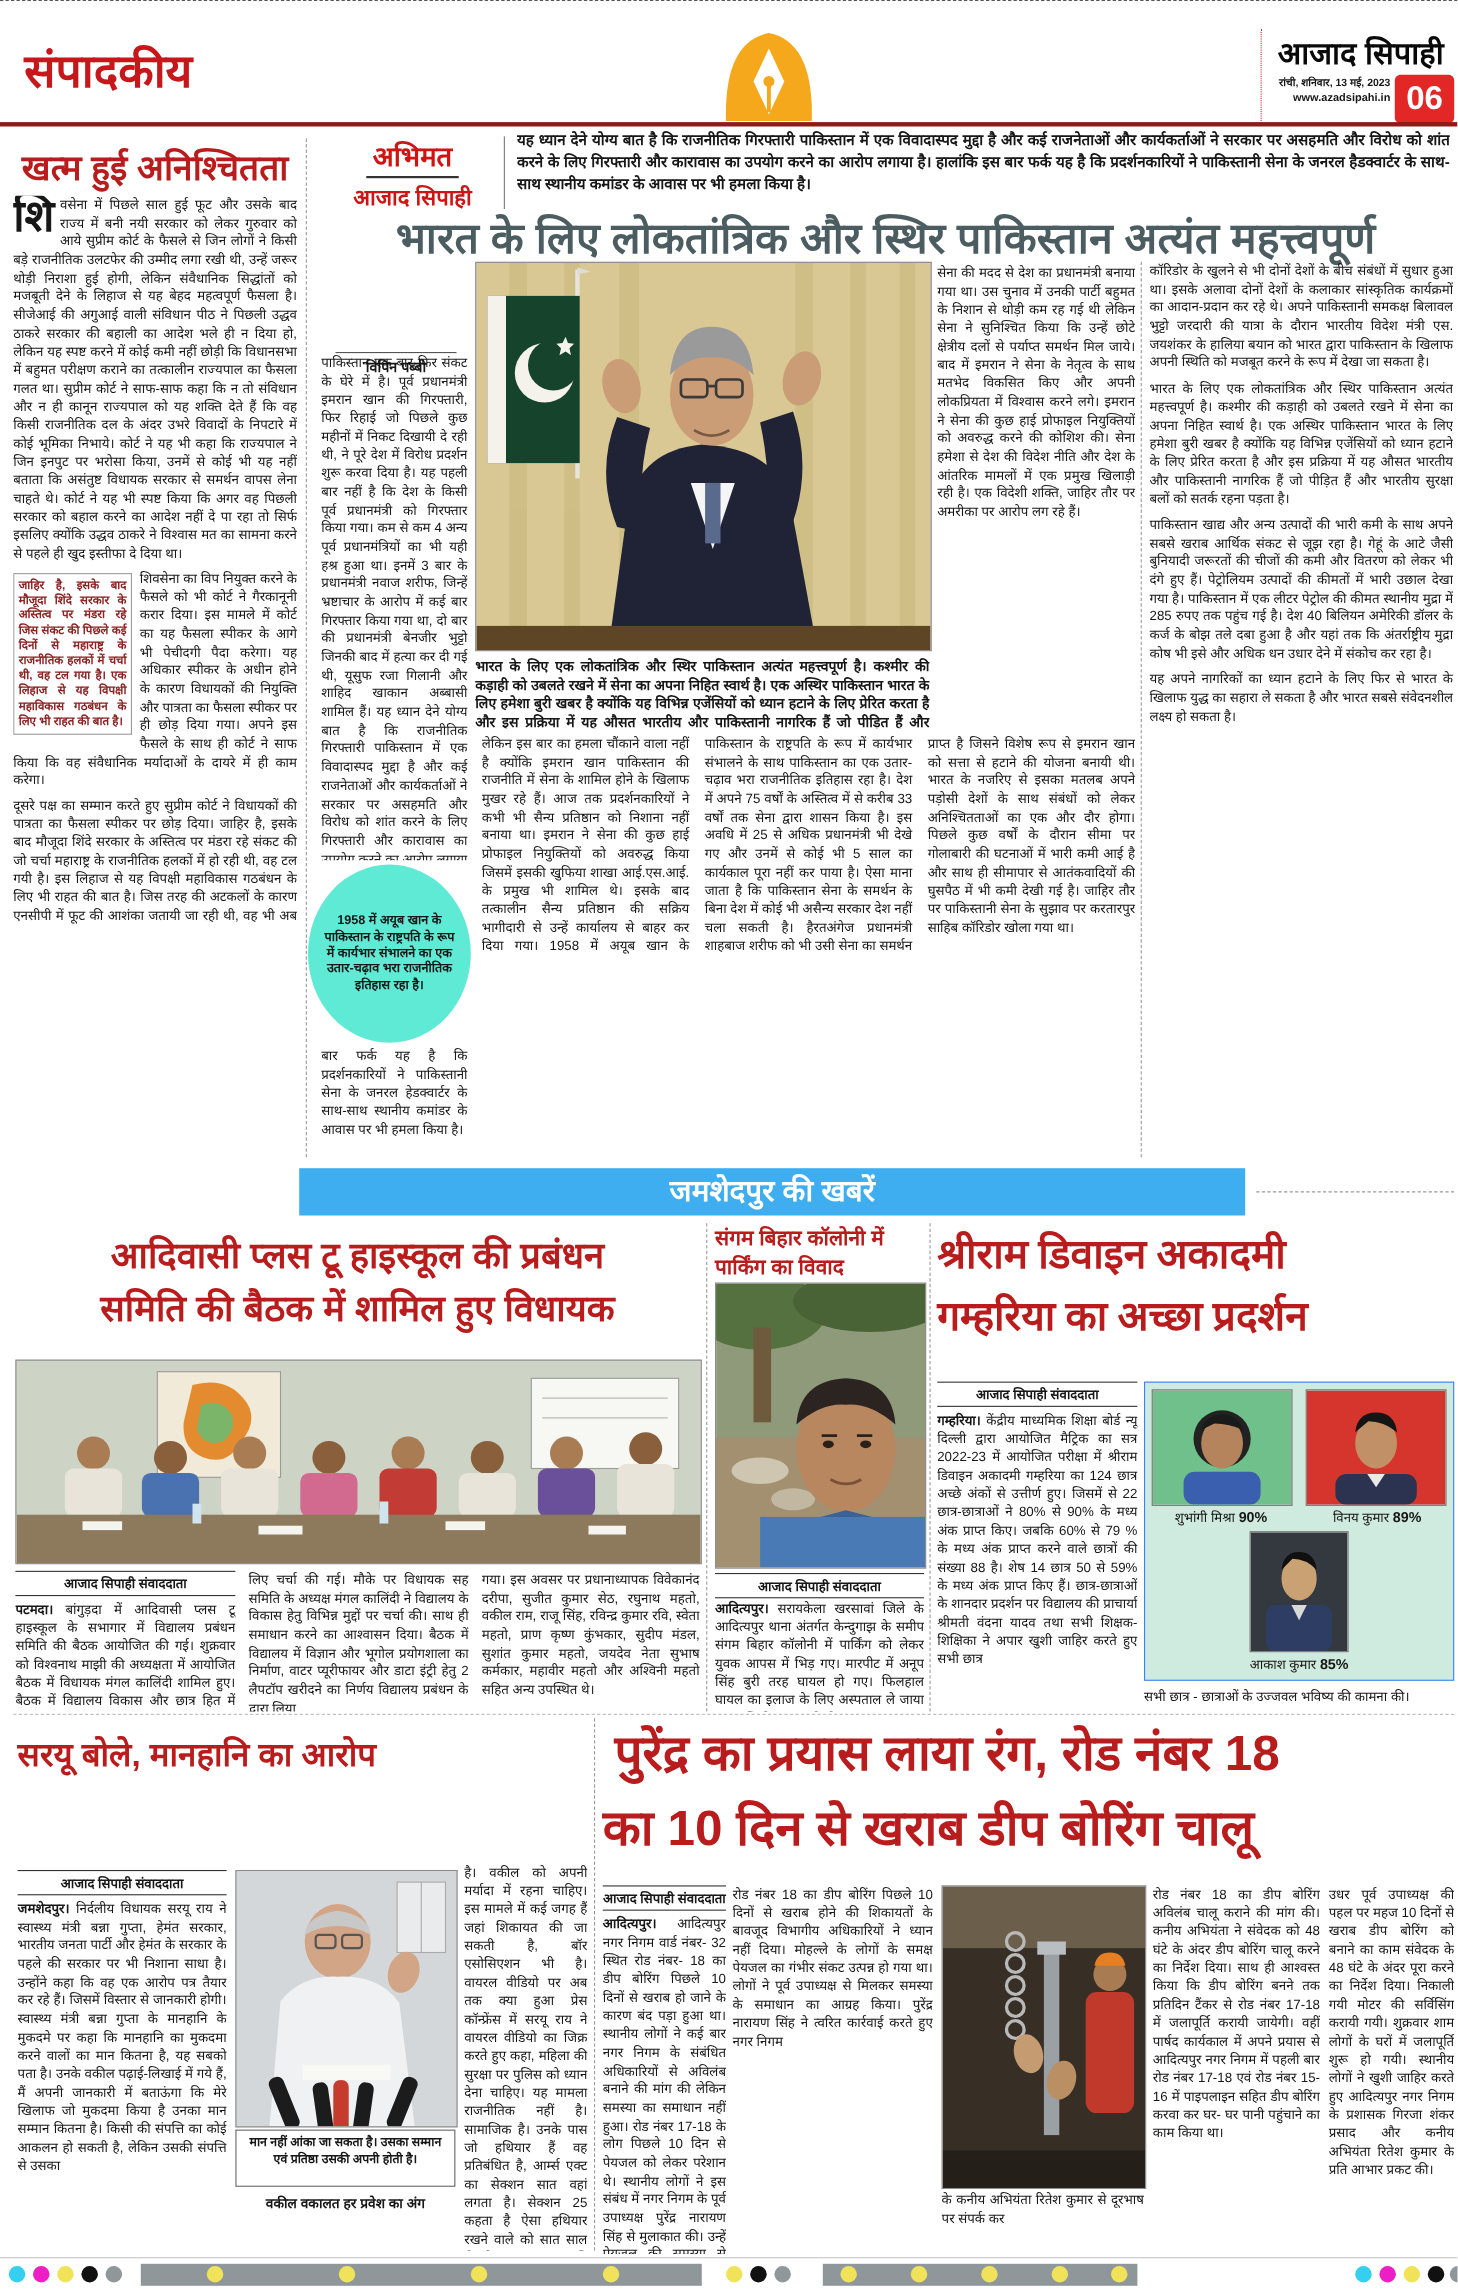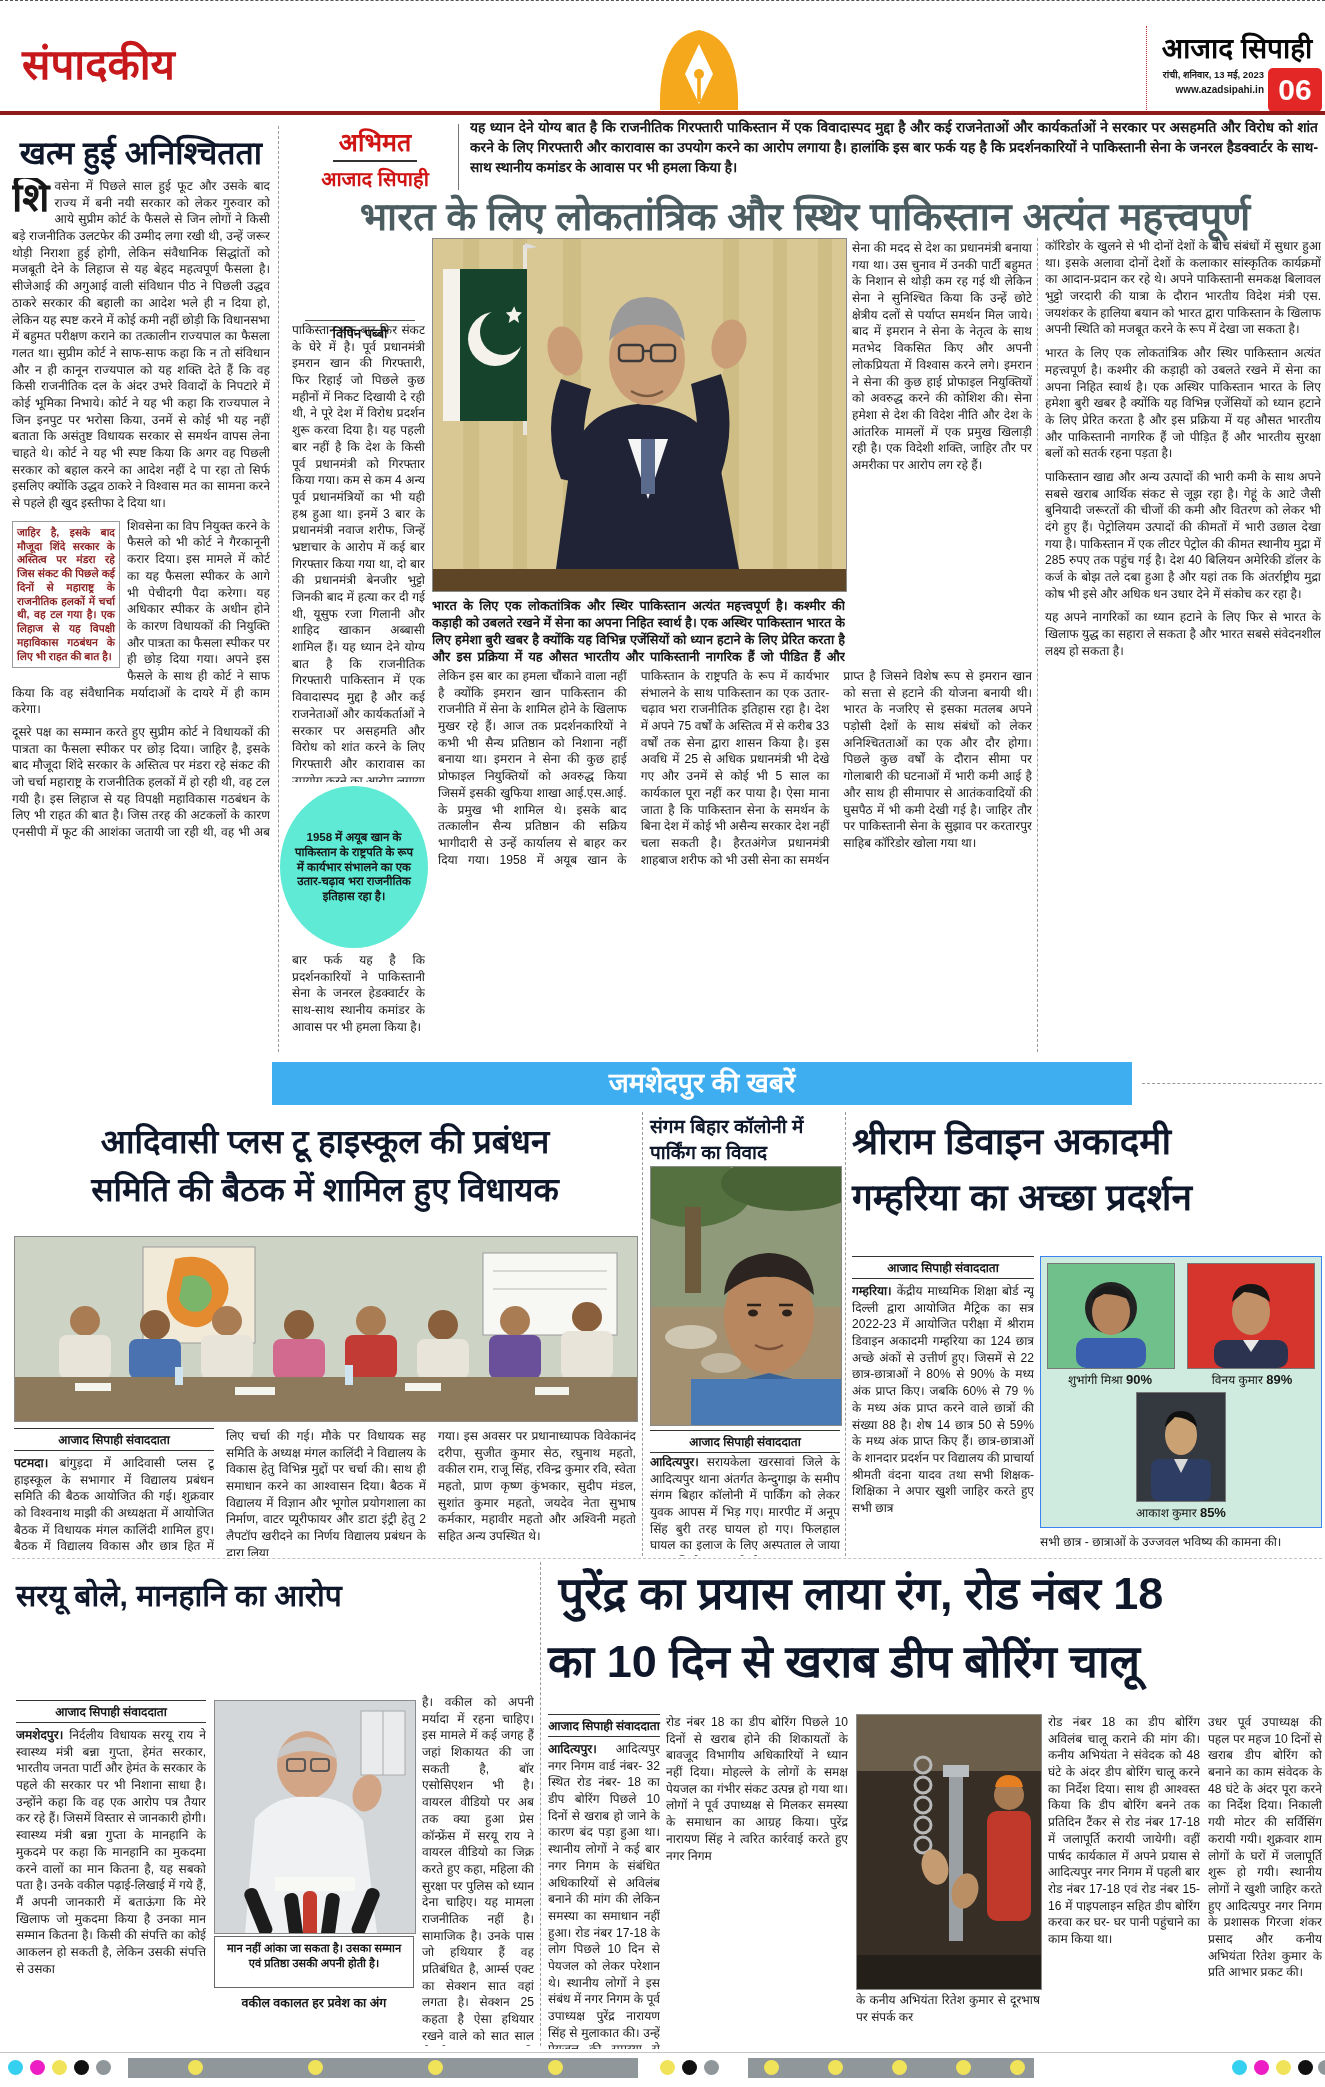--- a/index.html
+++ b/index.html
@@ -9,21 +9,21 @@
   .just{text-align:justify;}
   .body-txt{font-size:12.1px;line-height:1.38;overflow:hidden;}
   .dl{font-weight:bold;}
   .byline{font-weight:bold;font-size:12px;text-align:center;border-top:1px solid #333;
           border-bottom:1px solid #333;padding:2px 0;margin-bottom:4px;}
   .vdash{border-left:1px dashed #9a9a9a;width:0;}
   .hdash{border-top:1px dashed #9a9a9a;height:0;}
   .photo{border:1px solid #8a8a8a;overflow:hidden;background:#ccc;}
   .photo svg{display:block;}
   .red{color:#c6171b;}
-  .headline-black{font-weight:bold;color:#0f172a;}
+  .headline-black{font-weight:bold;color:#b91c1c;}
   .kicker-box{border-right:1px solid #777;text-align:center;}
   .kicker-box .k1{font-size:25px;font-weight:bold;color:#d01414;border-bottom:2px solid #333;
                   display:inline-block;padding:0 6px 2px;}
   .kicker-box .k2{font-size:20px;font-weight:bold;color:#d01414;margin-top:3px;}
   .opinion-headline{font-weight:bold;color:#4c5d62;font-size:39px;text-align:center;letter-spacing:0;}
   .opinion-byline{border-top:1px solid #555;padding-top:3px;font-weight:bold;text-align:center;font-size:13px;}
   .pullquote{background:#5eead4;border-radius:50%;text-align:center;font-weight:bold;
              font-size:11.5px;line-height:1.3;display:flex;align-items:center;padding:14px;box-sizing:border-box;}
   .caption-bold{font-weight:bold;font-size:12.8px;line-height:1.32;}
   .banner{background:#3faef0;color:#fff;font-weight:bold;font-size:27px;text-align:center;line-height:43px;}
@@ -216,21 +216,21 @@
 </div>
 <div class="abs" style="left:650px;top:1430px;width:190px;">
   <div class="byline">आजाद सिपाही संवाददाता</div>
 </div>
 <div class="abs body-txt just" style="left:650px;top:1454px;width:190px;height:102px;">
   <span class="dl">आदित्यपुर।</span>
   <span>सरायकेला खरसावां जिले के आदित्यपुर थाना अंतर्गत केन्दुगाझ के समीप संगम बिहार कॉलोनी में पार्किंग को लेकर युवक आपस में भिड़ गए। मारपीट में अनूप सिंह बुरी तरह घायल हो गए। फिलहाल घायल का इलाज के लिए अस्पताल ले जाया गया। मिली जानकारी के अनुसार मुखराम सिंह और अनूप सिंह के परिजनों ने मामला दर्ज कराया। मौके पर पुलिस आगे की कार्रवाई में जुट गई है।</span>
 </div>
 <div class="abs vdash" style="left:845px;top:1112px;height:444px;"></div>
 
-<div class="abs headline-black" style="left:852px;top:1114px;width:470px;font-size:37px;line-height:1.5;">
+<div class="abs headline-black" style="left:852px;top:1114px;width:470px;font-size:37px;line-height:1.5;font-family:Liberation Serif, serif;">
   <div>श्रीराम डिवाइन अकादमी</div>
   <div>गम्हरिया का अच्छा प्रदर्शन</div>
 </div>
 <div class="abs" style="left:852px;top:1256px;width:182px;">
   <div class="byline">आजाद सिपाही संवाददाता</div>
   <div class="body-txt just" style="height:272px;">
     <span class="dl">गम्हरिया।</span>
     <span>केंद्रीय माध्यमिक शिक्षा बोर्ड न्यू दिल्ली द्वारा आयोजित मैट्रिक का सत्र 2022-23 में आयोजित परीक्षा में श्रीराम डिवाइन अकादमी गम्हरिया का 124 छात्र अच्छे अंकों से उत्तीर्ण हुए। जिसमें से 22 छात्र-छात्राओं ने 80% से 90% के मध्य अंक प्राप्त किए। जबकि 60% से 79 % के मध्य अंक प्राप्त करने वाले छात्रों की संख्या 88 है। शेष 14 छात्र 50 से 59% के मध्य अंक प्राप्त किए हैं। छात्र-छात्राओं के शानदार प्रदर्शन पर विद्यालय की प्राचार्या श्रीमती वंदना यादव तथा सभी शिक्षक-शिक्षिका ने अपार खुशी जाहिर करते हुए सभी छात्र</span>
   </div>
 </div>

